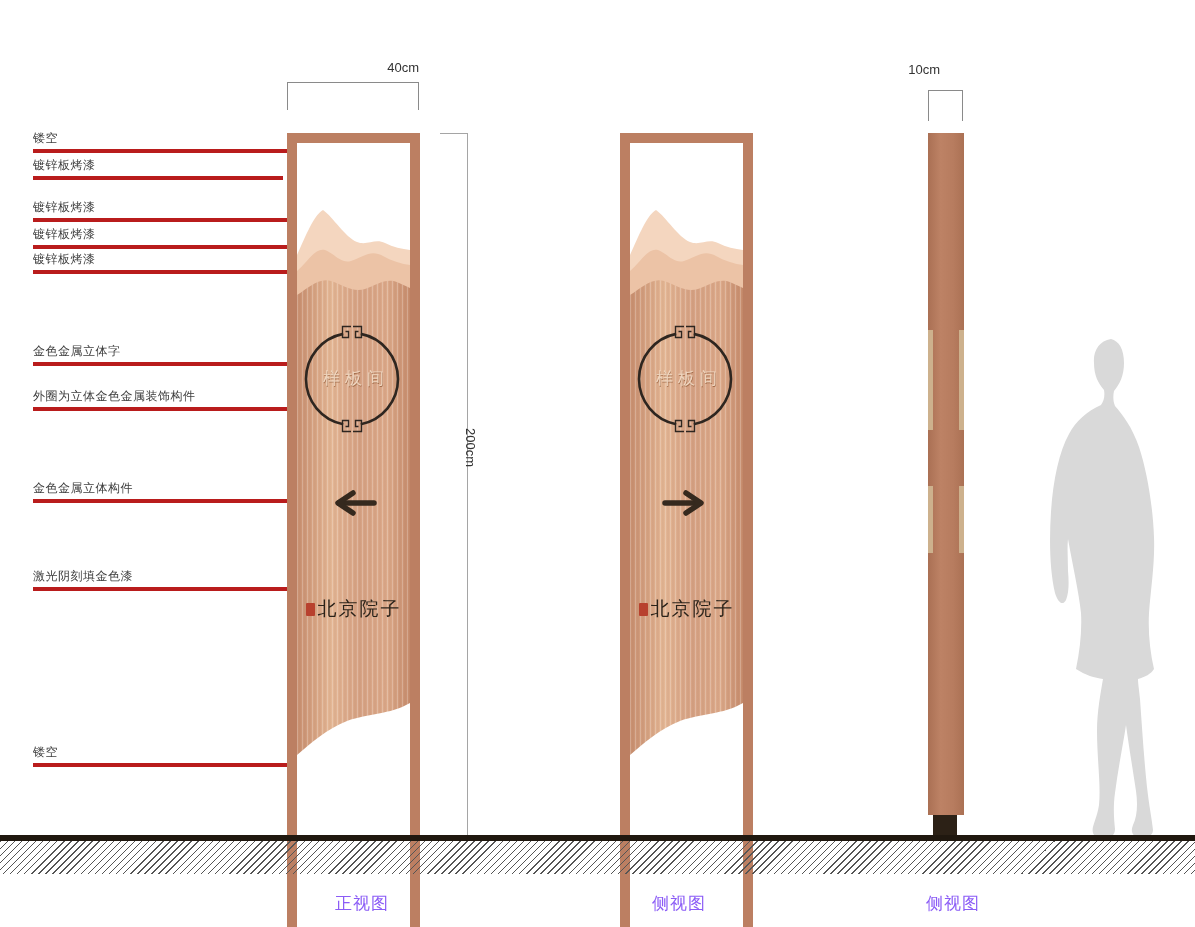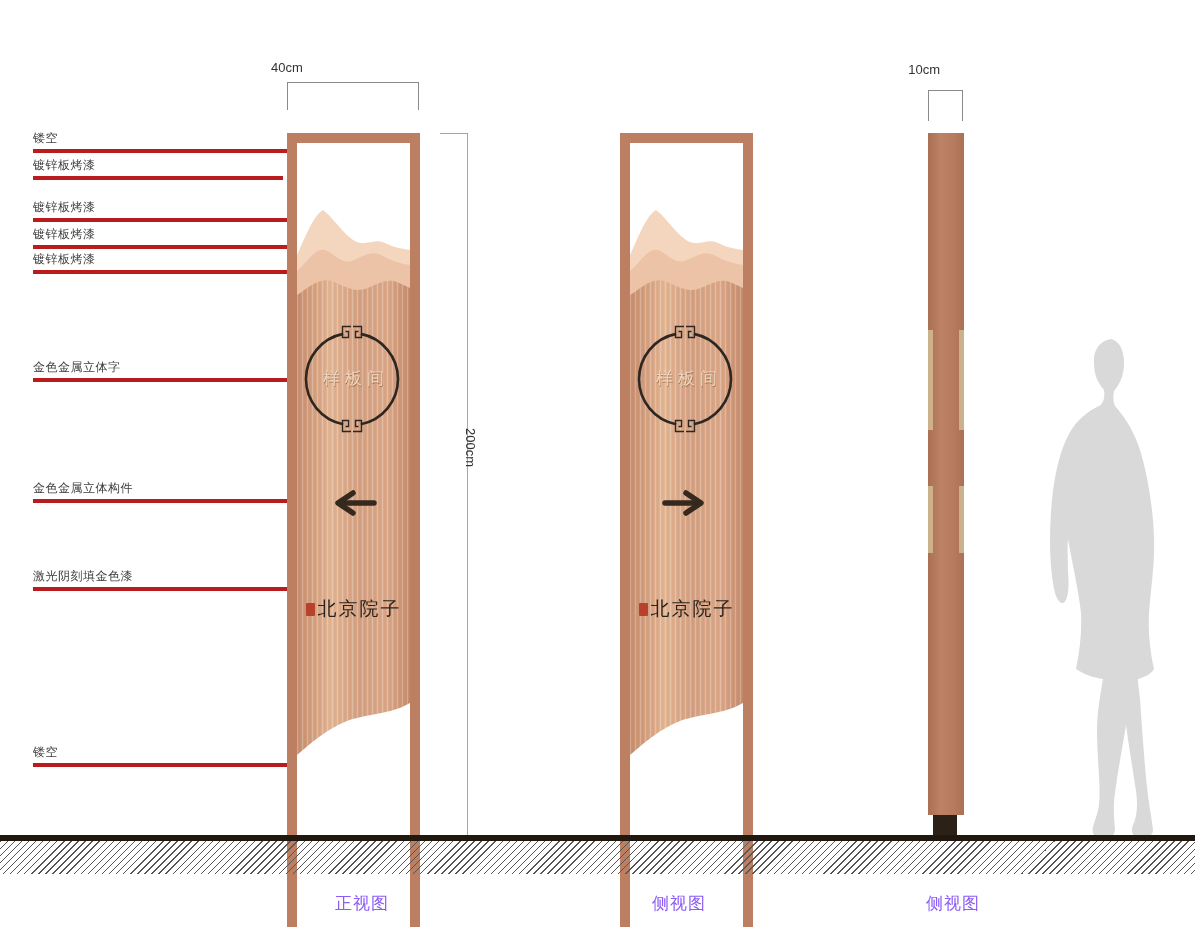--- a/index.html
+++ b/index.html
@@ -96,34 +96,37 @@
     </div>
   <div class="ann" style="top:204px;width:291px">
     <span>镀锌板烤漆</span>
     </div>
   <div class="ann" style="top:231px;width:260px">
     <span>镀锌板烤漆</span>
     </div>
   <div class="ann" style="top:256px;width:260px">
     <span>镀锌板烤漆</span>
     </div>
-  <div class="ann" style="top:364px;width:307px">
+  <div class="ann" style="top:348px;width:307px">
     <span>金色金属立体字</span>
+    </div>
+  <div class="ann" style="top:393px;width:278px">
+    <span>外圈为立体金色金属装饰构件</span>
     </div>
   <div class="ann" style="top:485px;width:303px">
     <span>金色金属立体构件</span>
     </div>
   <div class="ann" style="top:573px;width:312px">
     <span>激光阴刻填金色漆</span>
     </div>
   <div class="ann" style="top:749px;width:270px">
     <span>镂空</span>
     </div>
 
-  <div class="dim-text" style="left:271px;top:60px;width:133px;text-align:left">40cm</div>
+  <div class="dim-text" style="left:286px;top:60px;width:133px;text-align:right">40cm</div>
   <div class="bracket-down" style="left:287px;top:82px;width:132px;height:28px"></div>
 
   <div class="dim-text" style="left:888px;top:62px;width:52px;text-align:right">10cm</div>
   <div class="bracket-down" style="left:928px;top:90px;width:35px;height:31px"></div>
 
   <div class="hline" style="left:440px;top:133px;width:27px"></div>
   <div class="vline" style="left:467px;top:133px;height:705px"></div>
   <div class="dim-text" style="left:440px;top:440px;width:60px;text-align:center;transform:rotate(90deg)">200cm</div>
 
   <div class="sign-base" style="left:302px"></div>

